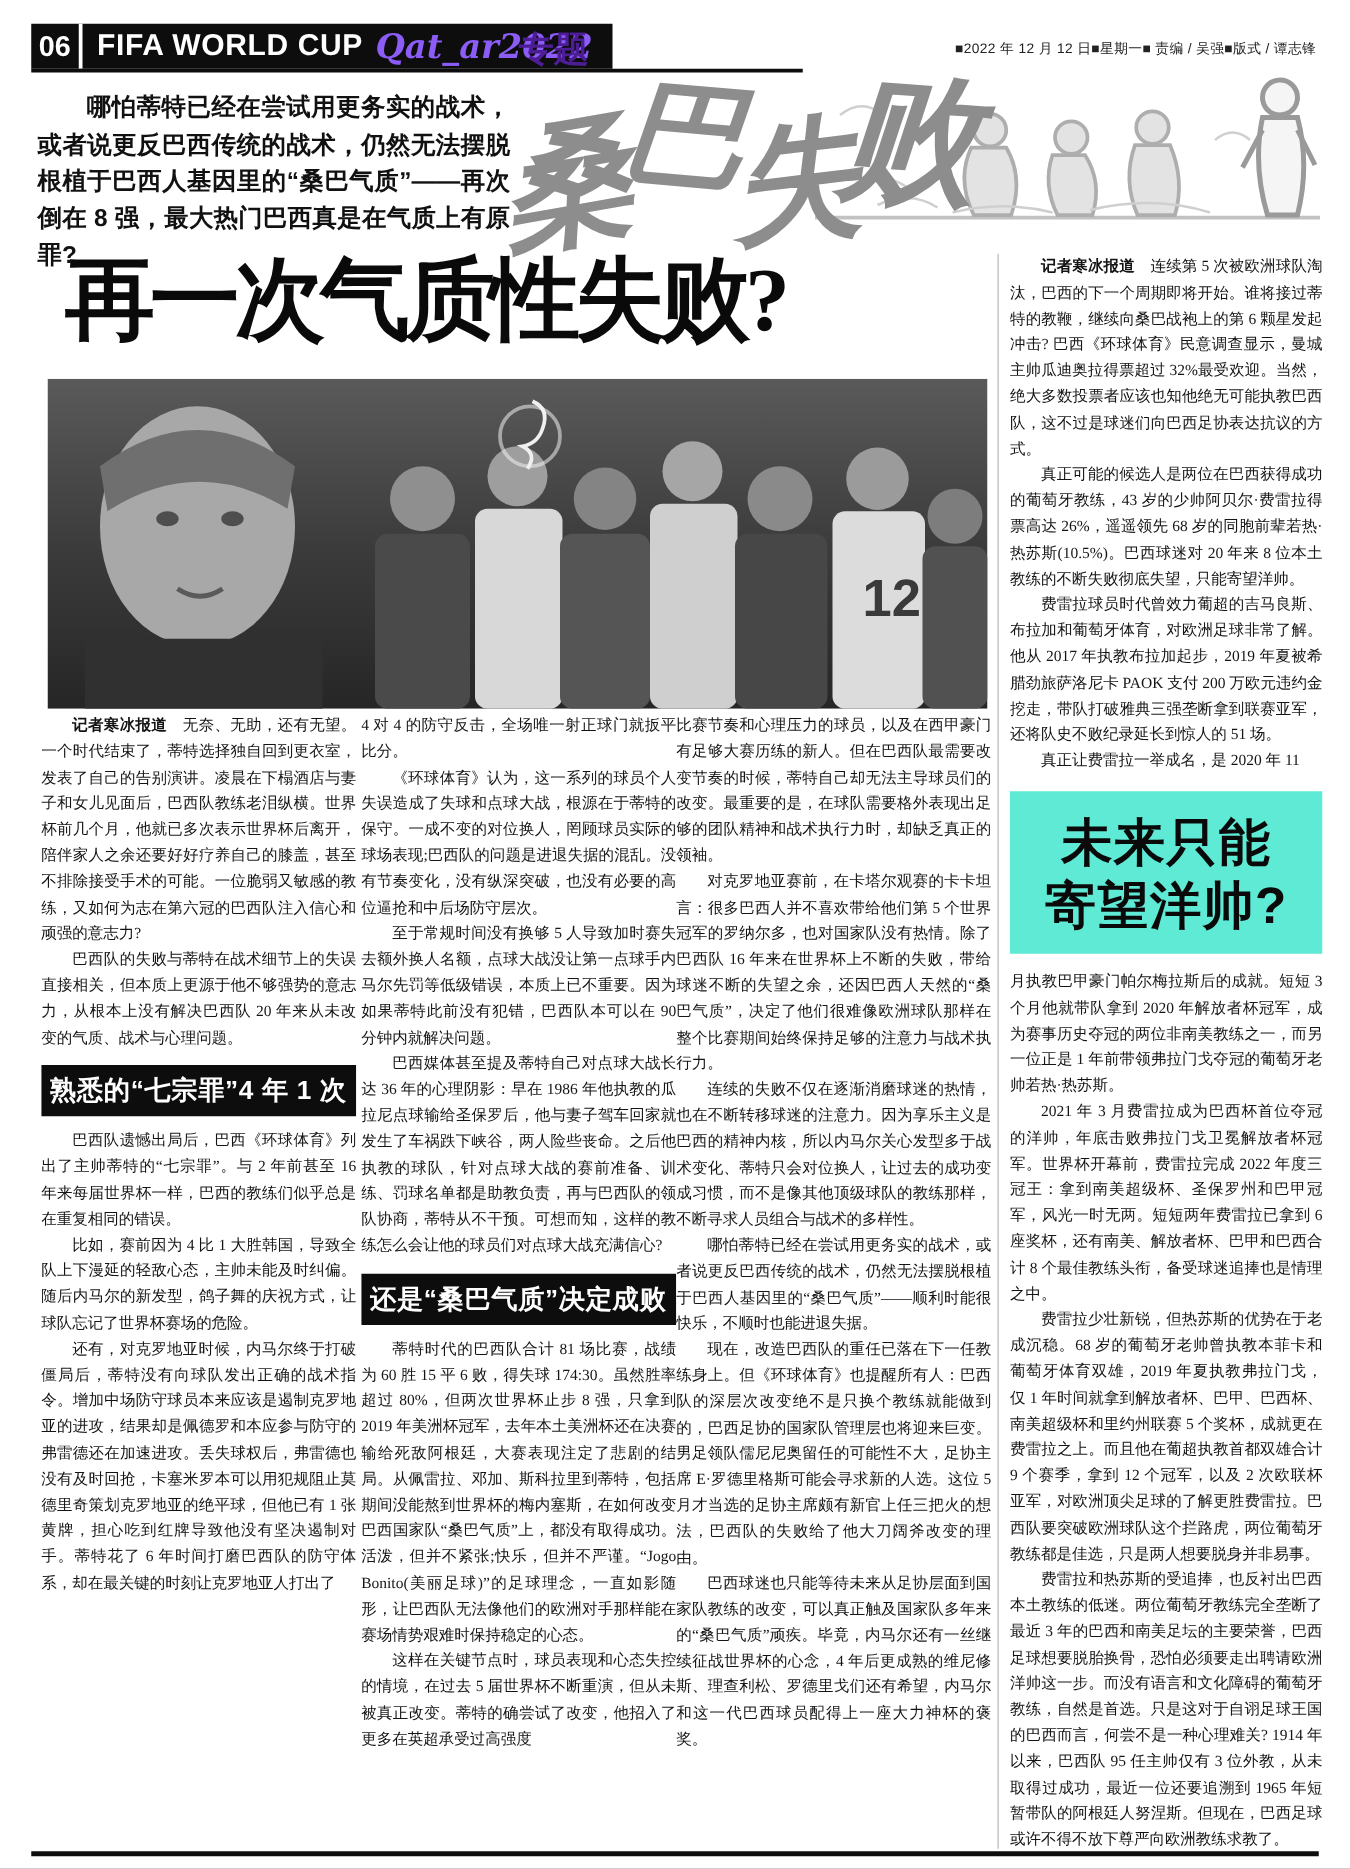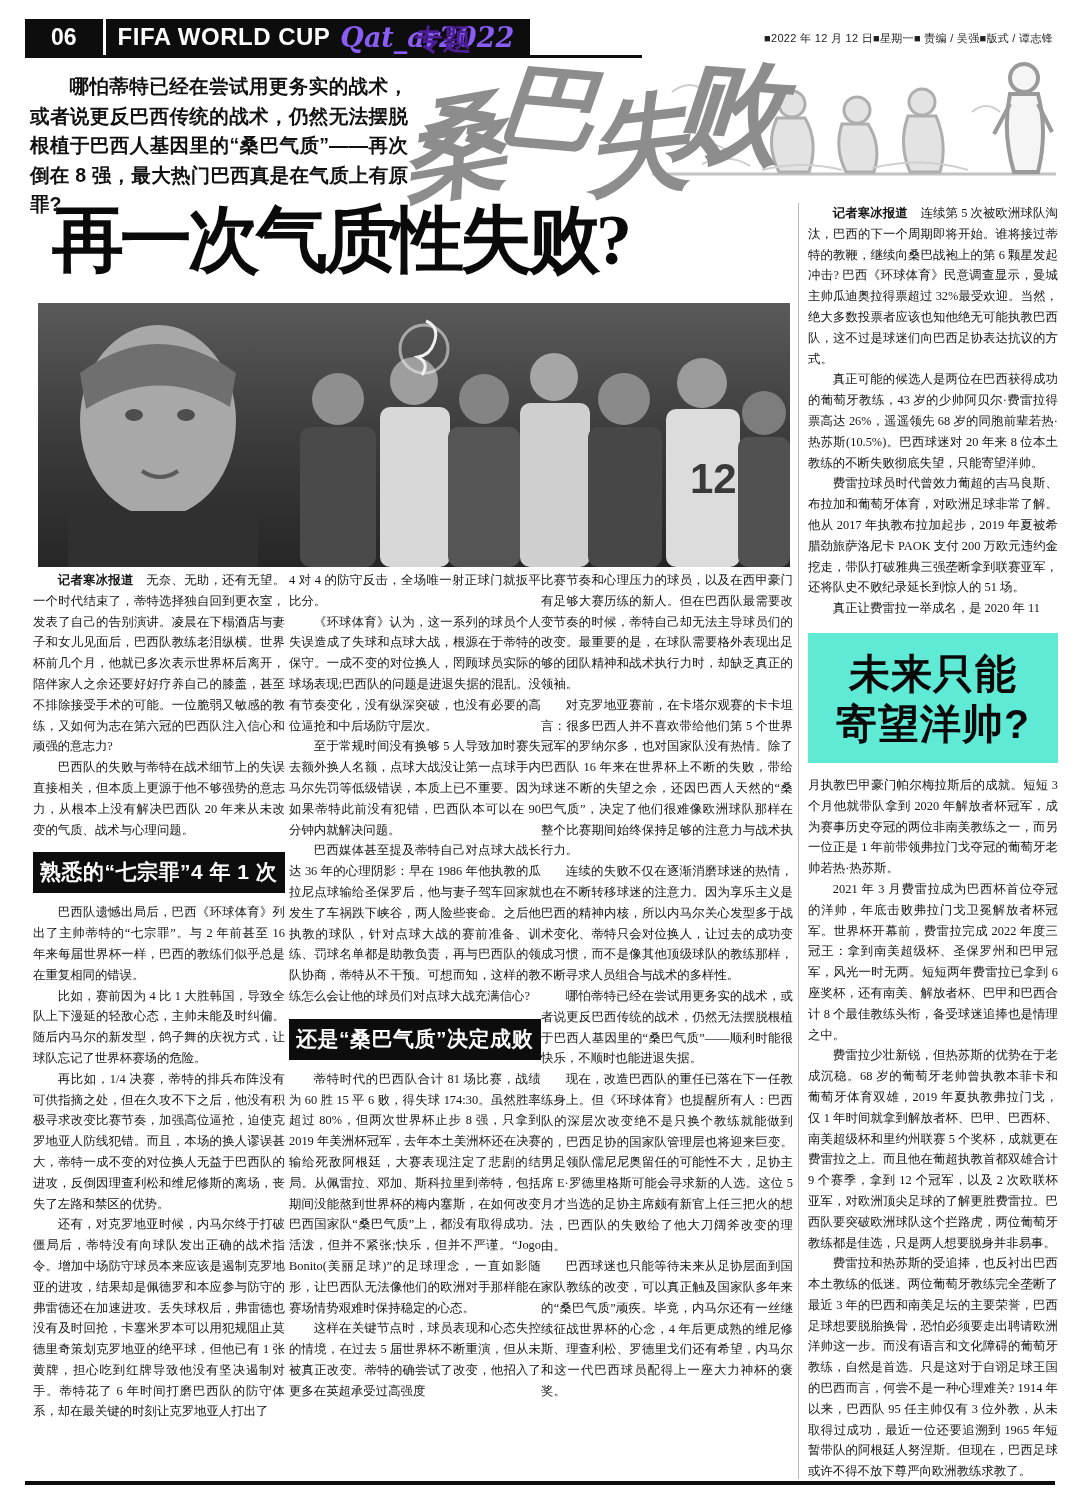--- a/index.html
+++ b/index.html
@@ -1,21 +1,21 @@
 <!DOCTYPE html>
 <html><head>
 <meta charset="utf-8">
 <style>
   html,body{margin:0;padding:0;background:#888;}
   .page{position:relative;width:1080px;height:1495px;background:#ffffff;margin:0 auto;overflow:hidden;
         font-family:"Liberation Serif","DejaVu Serif",serif;color:#141414;}
 
   
   .hbar{position:absolute;left:25px;top:19px;height:36px;background:#0d0d0d;display:flex;align-items:center;padding-right:16px;}
-  .pgno{color:#fff;font:bold 23px "Liberation Sans",sans-serif;padding:0 26px;height:100%;display:flex;align-items:center;border-right:3px solid #fff;}
+  .pgno{color:#fff;font:bold 23px "Liberation Sans",sans-serif;padding:0 6px;height:100%;display:flex;align-items:center;border-right:3px solid #fff;}
   .brand{color:#fff;font:bold 24px "Liberation Sans",sans-serif;margin-left:12px;letter-spacing:.5px;white-space:nowrap;}
   .qatar{color:#8b5cf6;font:bold italic 27px "DejaVu Serif",serif;margin-left:10px;white-space:nowrap;}
   .sect{position:absolute;left:415px;top:21px;font:bold 28px "Liberation Sans",sans-serif;color:#4c1d95;}
   .meta{position:absolute;right:27px;top:31px;font:11px "Liberation Sans",sans-serif;color:#222;letter-spacing:.3px;}
   .hrule{position:absolute;left:25px;right:25px;top:55px;height:3px;background:#0d0d0d;}
   .brule{position:absolute;left:25px;right:25px;top:1481px;height:4px;background:#0d0d0d;}
   .vdiv{position:absolute;left:798px;top:203px;width:1px;height:1276px;background:#bbb;}
 
   
   .lead{position:absolute;left:30px;top:72px;width:378px;font:bold 19.5px "Liberation Sans",sans-serif;
@@ -138,21 +138,20 @@
       <circle cx="-2" cy="10" r="24" opacity="0.55"></circle>
     </g>
   </svg>
 
   <div class="col col1">
     <p><span class="byline">记者寒冰报道</span>　<span>无奈、无助，还有无望。一个时代结束了，蒂特选择独自回到更衣室，发表了自己的告别演讲。凌晨在下榻酒店与妻子和女儿见面后，巴西队教练老泪纵横。世界杯前几个月，他就已多次表示世界杯后离开，陪伴家人之余还要好好疗养自己的膝盖，甚至不排除接受手术的可能。一位脆弱又敏感的教练，又如何为志在第六冠的巴西队注入信心和顽强的意志力?</span></p>
     <p>巴西队的失败与蒂特在战术细节上的失误直接相关，但本质上更源于他不够强势的意志力，从根本上没有解决巴西队 20 年来从未改变的气质、战术与心理问题。</p>
     <div class="secbar">熟悉的“七宗罪”4 年 1 次</div>
     <p>巴西队遗憾出局后，巴西《环球体育》列出了主帅蒂特的“七宗罪”。与 2 年前甚至 16 年来每届世界杯一样，巴西的教练们似乎总是在重复相同的错误。</p>
     <p>比如，赛前因为 4 比 1 大胜韩国，导致全队上下漫延的轻敌心态，主帅未能及时纠偏。随后内马尔的新发型，鸽子舞的庆祝方式，让球队忘记了世界杯赛场的危险。</p>
-    <p>再比如，1/4 决赛，蒂特的排兵布阵没有可供指摘之处，但在久攻不下之后，他没有积极寻求改变比赛节奏，加强高位逼抢，迫使克罗地亚人防线犯错。而且，本场的换人谬误甚大，蒂特一成不变的对位换人无益于巴西队的进攻，反倒因理查利松和维尼修斯的离场，丧失了左路和禁区的优势。</p>
     <p>还有，对克罗地亚时候，内马尔终于打破僵局后，蒂特没有向球队发出正确的战术指令。增加中场防守球员本来应该是遏制克罗地亚的进攻，结果却是佩德罗和本应参与防守的弗雷德还在加速进攻。丢失球权后，弗雷德也没有及时回抢，卡塞米罗本可以用犯规阻止莫德里奇策划克罗地亚的绝平球，但他已有 1 张黄牌，担心吃到红牌导致他没有坚决遏制对手。蒂特花了 6 年时间打磨巴西队的防守体系，却在最关键的时刻让克罗地亚人打出了</p>
   </div>
 
   <div class="col col2">
     <p class="cont">4 对 4 的防守反击，全场唯一射正球门就扳平比分。</p>
     <p>《环球体育》认为，这一系列的球员个人失误造成了失球和点球大战，根源在于蒂特的保守。一成不变的对位换人，罔顾球员实际的球场表现;巴西队的问题是进退失据的混乱。没有节奏变化，没有纵深突破，也没有必要的高位逼抢和中后场防守层次。</p>
     <p>至于常规时间没有换够 5 人导致加时赛失去额外换人名额，点球大战没让第一点球手内马尔先罚等低级错误，本质上已不重要。因为如果蒂特此前没有犯错，巴西队本可以在 90 分钟内就解决问题。</p>
     <p>巴西媒体甚至提及蒂特自己对点球大战长达 36 年的心理阴影：早在 1986 年他执教的瓜拉尼点球输给圣保罗后，他与妻子驾车回家就发生了车祸跌下峡谷，两人险些丧命。之后他执教的球队，针对点球大战的赛前准备、训练、罚球名单都是助教负责，再与巴西队的领队协商，蒂特从不干预。可想而知，这样的教练怎么会让他的球员们对点球大战充满信心?</p>
     <div class="secbar">还是“桑巴气质”决定成败</div>
     <p>蒂特时代的巴西队合计 81 场比赛，战绩为 60 胜 15 平 6 败，得失球 174:30。虽然胜率超过 80%，但两次世界杯止步 8 强，只拿到 2019 年美洲杯冠军，去年本土美洲杯还在决赛输给死敌阿根廷，大赛表现注定了悲剧的结局。从佩雷拉、邓加、斯科拉里到蒂特，包括期间没能熬到世界杯的梅内塞斯，在如何改变巴西国家队“桑巴气质”上，都没有取得成功。活泼，但并不紧张;快乐，但并不严谨。“Jogo Bonito(美丽足球)”的足球理念，一直如影随形，让巴西队无法像他们的欧洲对手那样能在赛场情势艰难时保持稳定的心态。</p>

